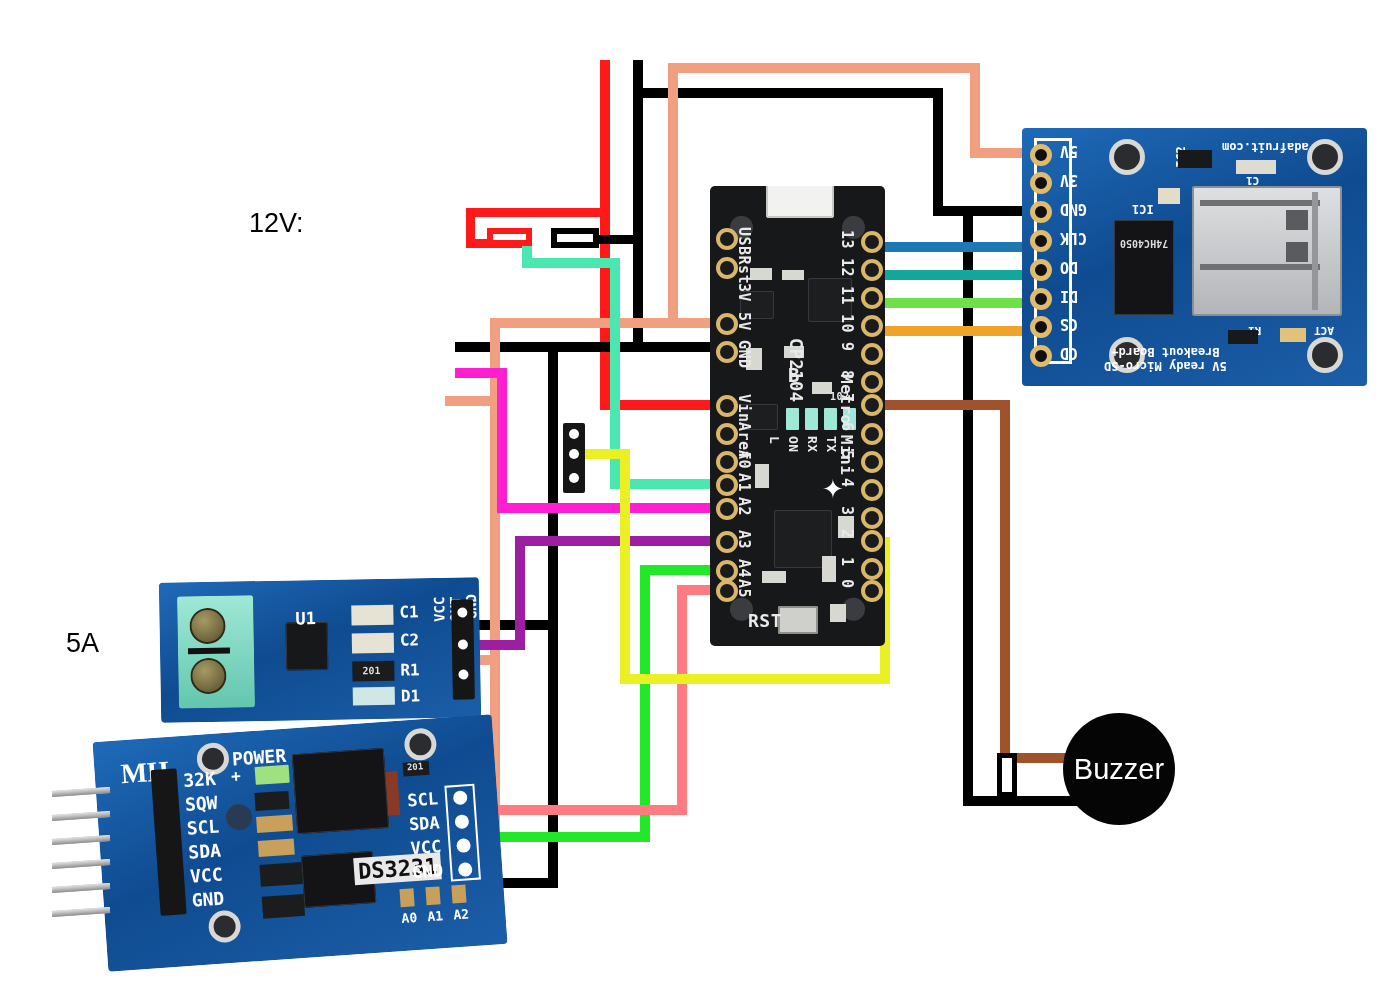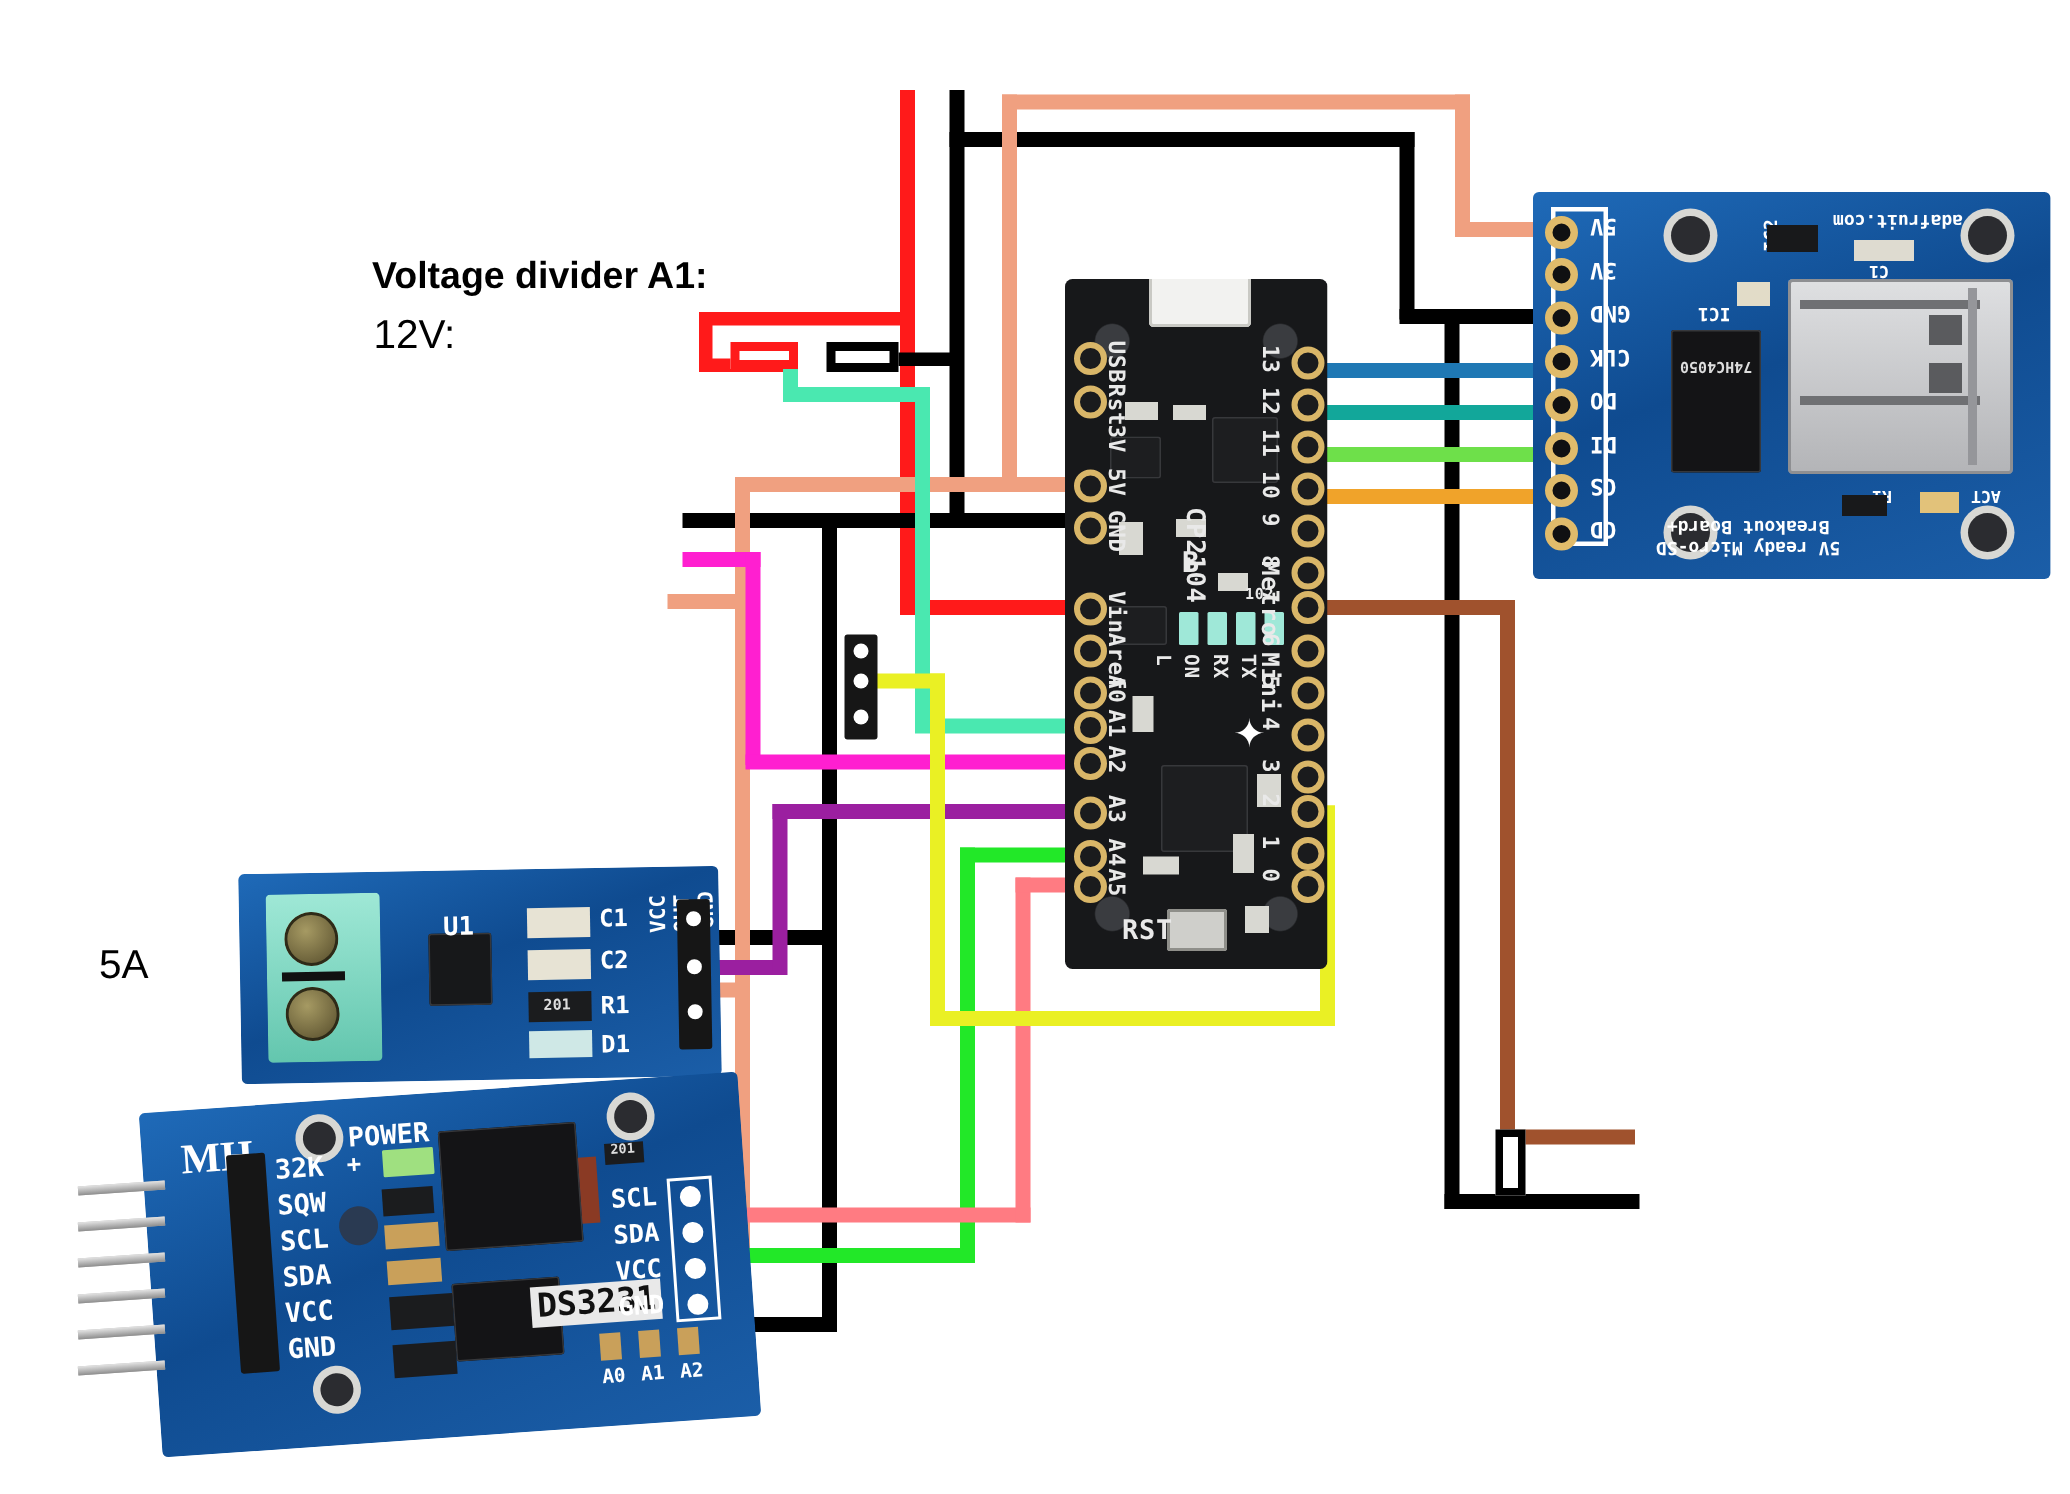--- a/index.html
+++ b/index.html
@@ -72,21 +72,20 @@
   
   .buzzer{position:absolute;border-radius:50%;background:#050505;
           color:#fff;display:flex;align-items:center;justify-content:center;
           font-size:29px;}
 </style>
 </head>
 <body>
 
 <div id="stage">
 
-  <div class="note n2">Voltage divider A1:</div>
   <div class="note n3">12V:</div>
   <div class="note n5">5A</div>
 
   <div class="w" style="left:600px;top:60px;width:10px;height:350px;background:#ff1a1a;"></div>
   <div class="w" style="left:600px;top:400px;width:125px;height:10px;background:#ff1a1a;"></div>
   <div class="w" style="left:466px;top:208px;width:144px;height:9px;background:#ff1a1a;"></div>
   <div class="w" style="left:466px;top:208px;width:9px;height:40px;background:#ff1a1a;"></div>
   <div class="w" style="left:466px;top:239px;width:66px;height:9px;background:#ff1a1a;"></div>
 
   <div class="w" style="left:633px;top:60px;width:10px;height:290px;background:#000;"></div>
@@ -376,14 +375,17 @@
     <div class="hpin" style="left:356px;top:146px;width:14px;height:14px;"></div>
   </div>
 
   <div class="mpin" style="left:52px;top:789px;width:58px;height:6px;transform:rotate(-4deg);"></div>
   <div class="mpin" style="left:52px;top:813px;width:58px;height:6px;transform:rotate(-4deg);"></div>
   <div class="mpin" style="left:52px;top:837px;width:58px;height:6px;transform:rotate(-4deg);"></div>
   <div class="mpin" style="left:52px;top:861px;width:58px;height:6px;transform:rotate(-4deg);"></div>
   <div class="mpin" style="left:52px;top:885px;width:58px;height:6px;transform:rotate(-4deg);"></div>
   <div class="mpin" style="left:52px;top:909px;width:58px;height:6px;transform:rotate(-4deg);"></div>
 
+  <div class="buzzer" style="left:1063px;top:713px;width:112px;height:112px;">
+    <span>Buzzer</span>
+  </div>
 
 </div>
 
 </body></html>

